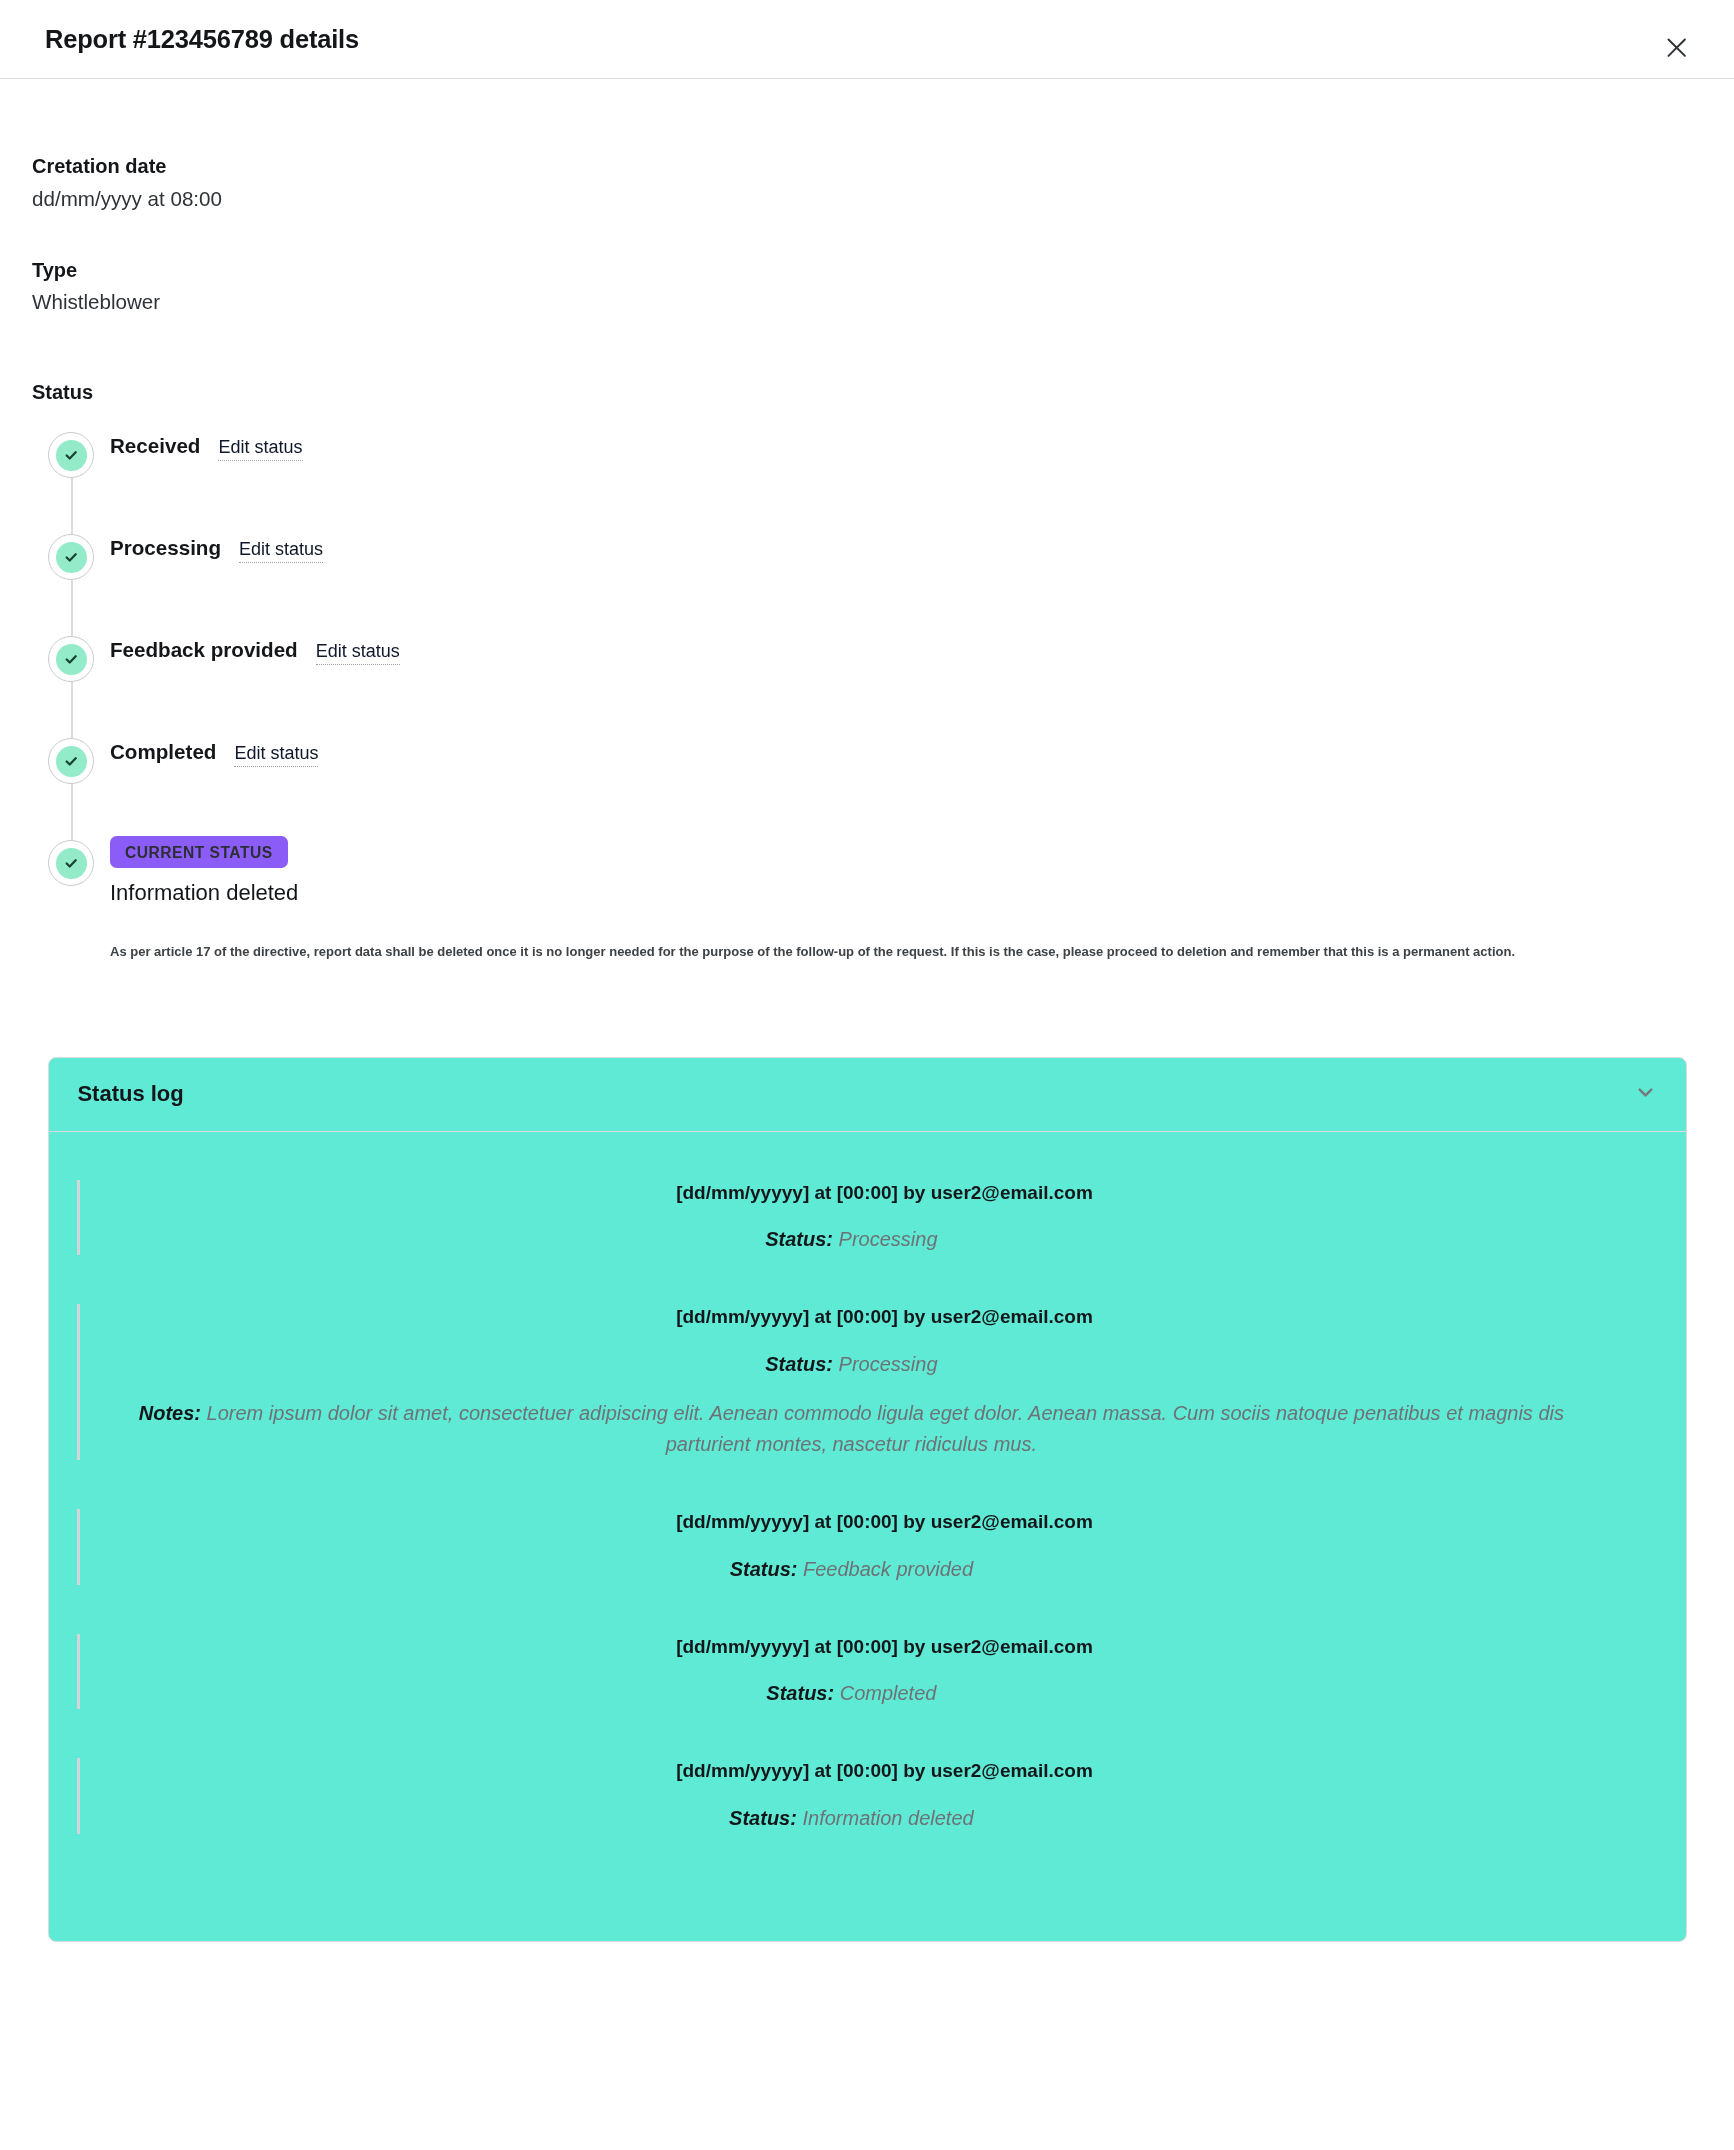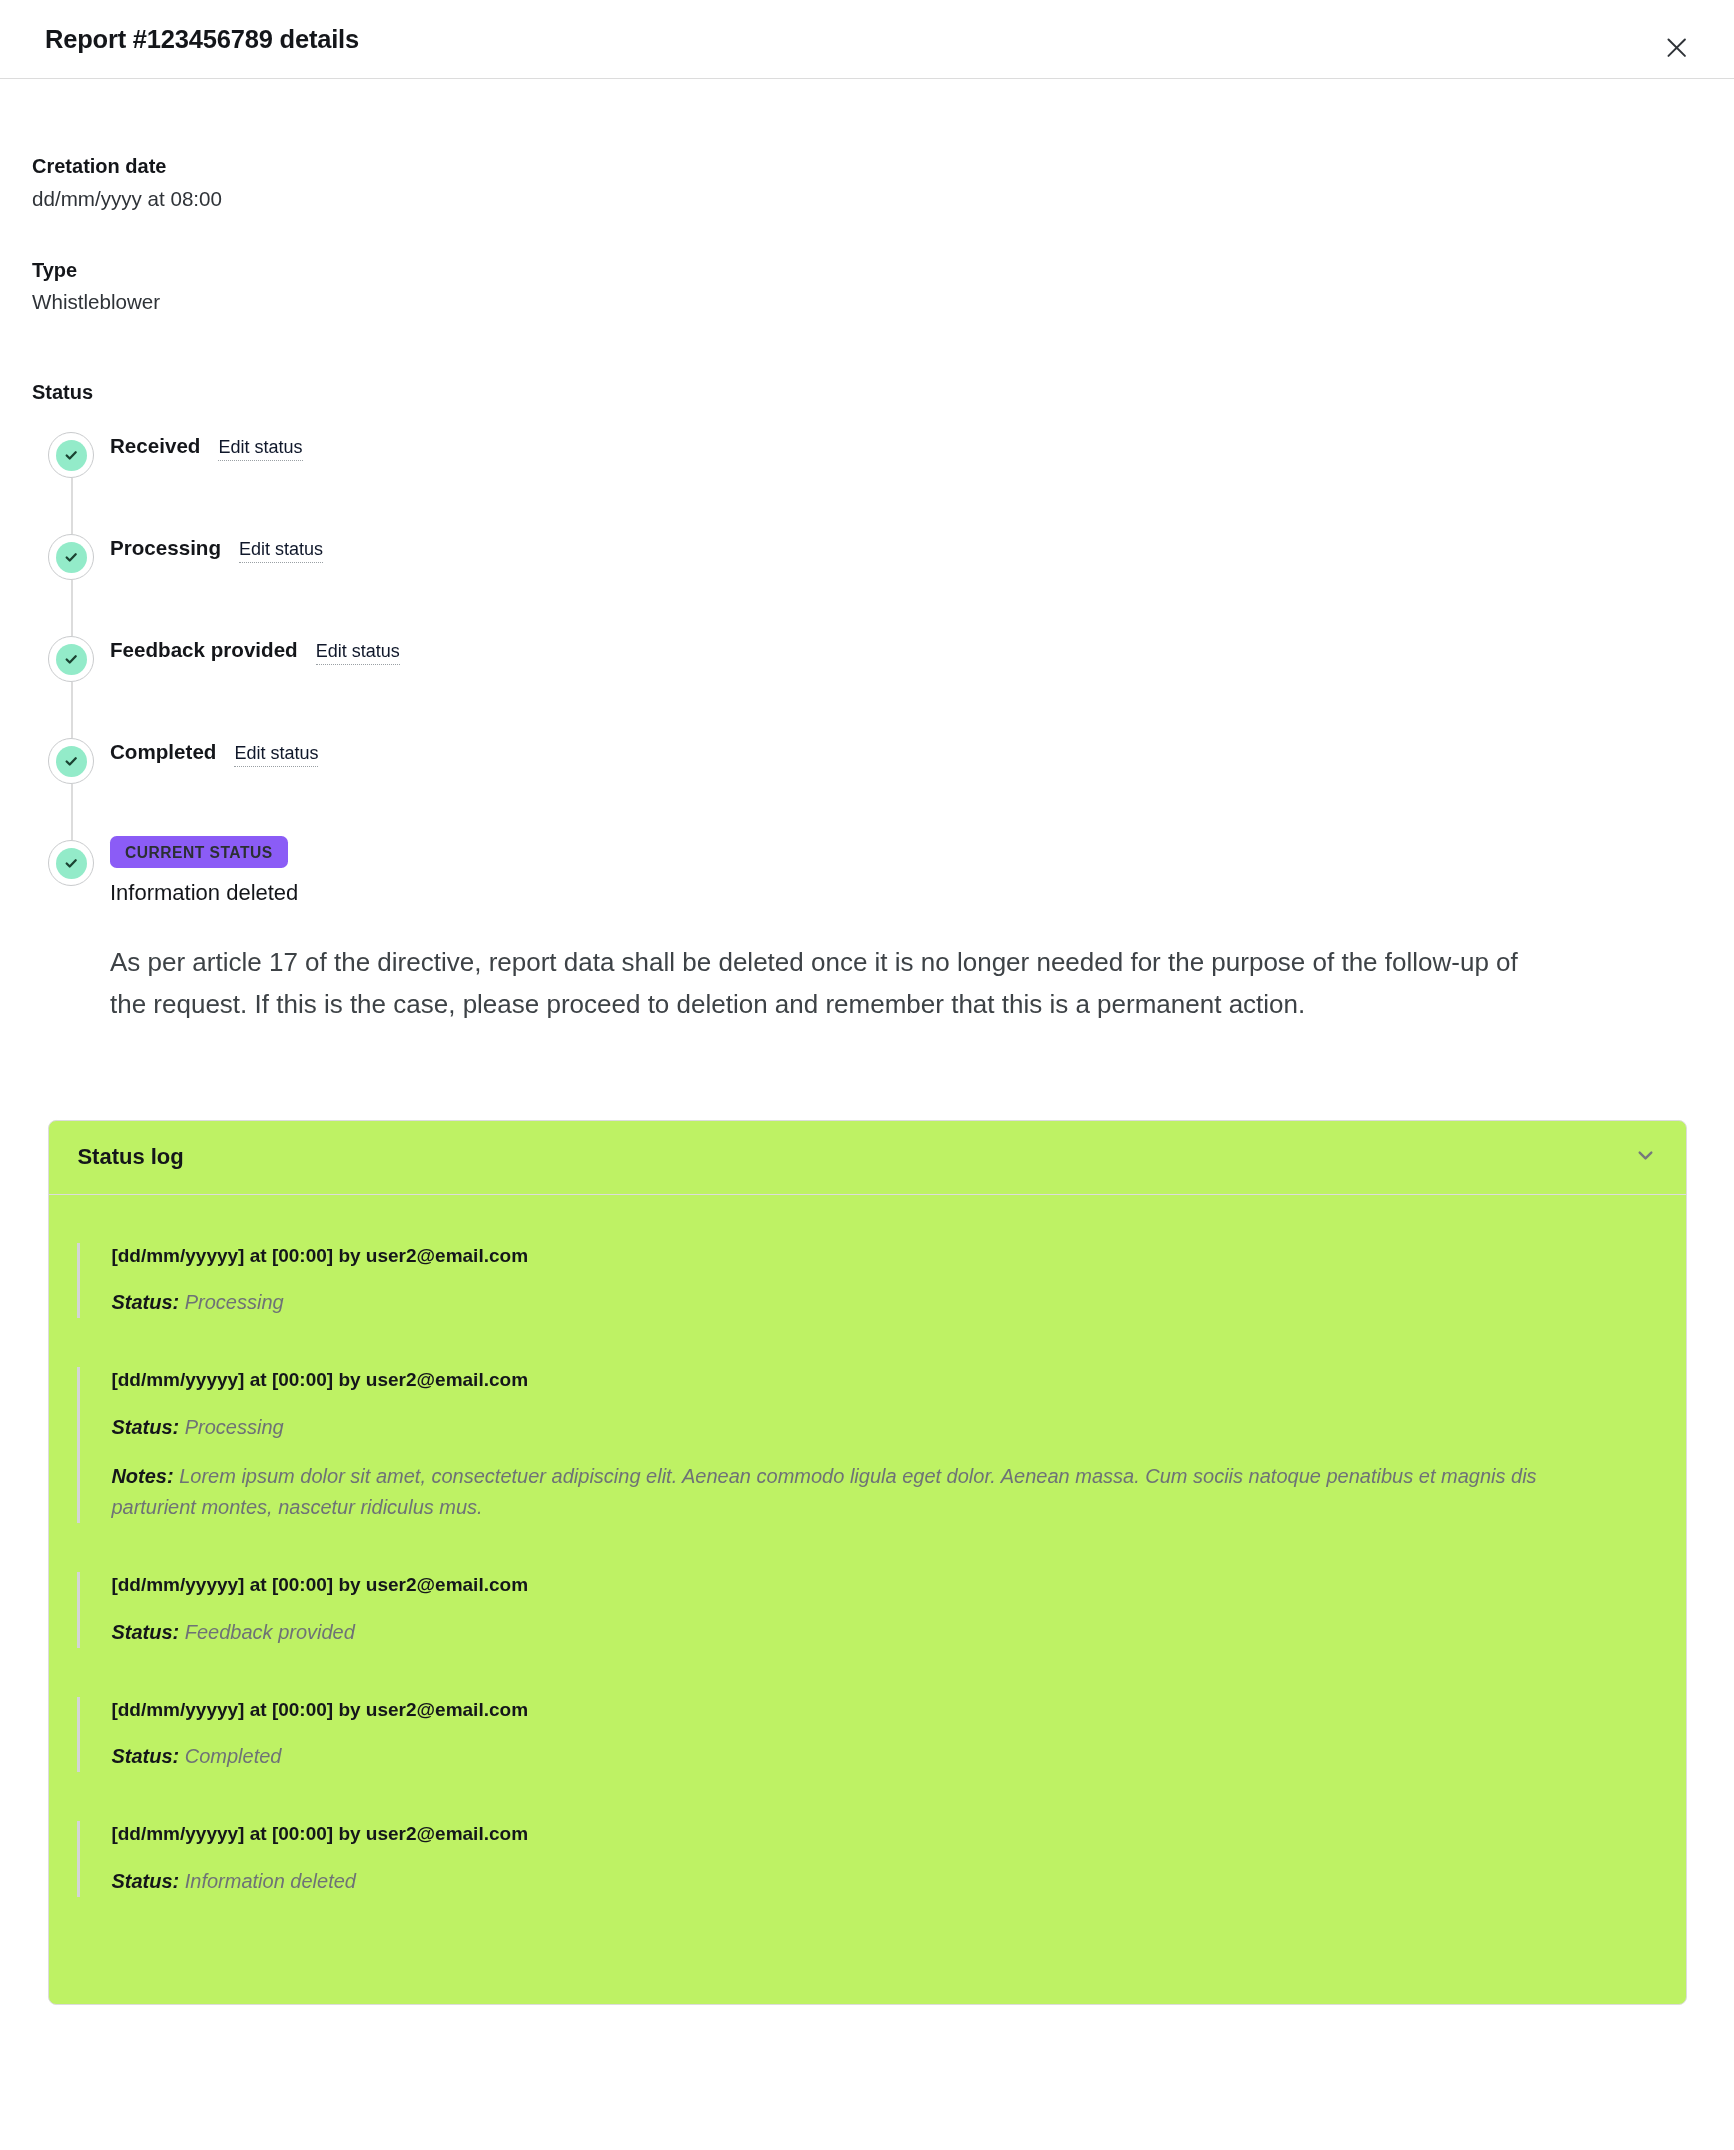--- a/index.html
+++ b/index.html
@@ -157,35 +157,36 @@
     color: #2b2f33;
     text-transform: uppercase;
   }
   .current-title {
     font-size: 22px;
     font-weight: 400;
     color: #14161a;
     margin-top: 11.5px;
   }
   .current-desc {
-    font-size: 26px;
-    font-weight: 400;
+    font-size: 13px;
+    font-weight: 700;
     color: #3d4246;
     line-height: 1.62;
     margin-top: 35px;
     max-width: 1451px;
   }
 
   
   .log-panel {
     margin: 95px 16.4px 0 16.4px;
     border: 1.6px solid #dcdcdc;
     border-radius: 8.2px;
-    background: #bef264;
+    background: #5eead4;
     overflow: hidden;
+    text-align: center;
   }
   .log-panel-header {
     height: 74px;
     display: flex;
     align-items: center;
     justify-content: space-between;
     padding: 0 28px 0 28px;
     border-bottom: 1.6px solid #dcdcdc;
     cursor: pointer;
   }

